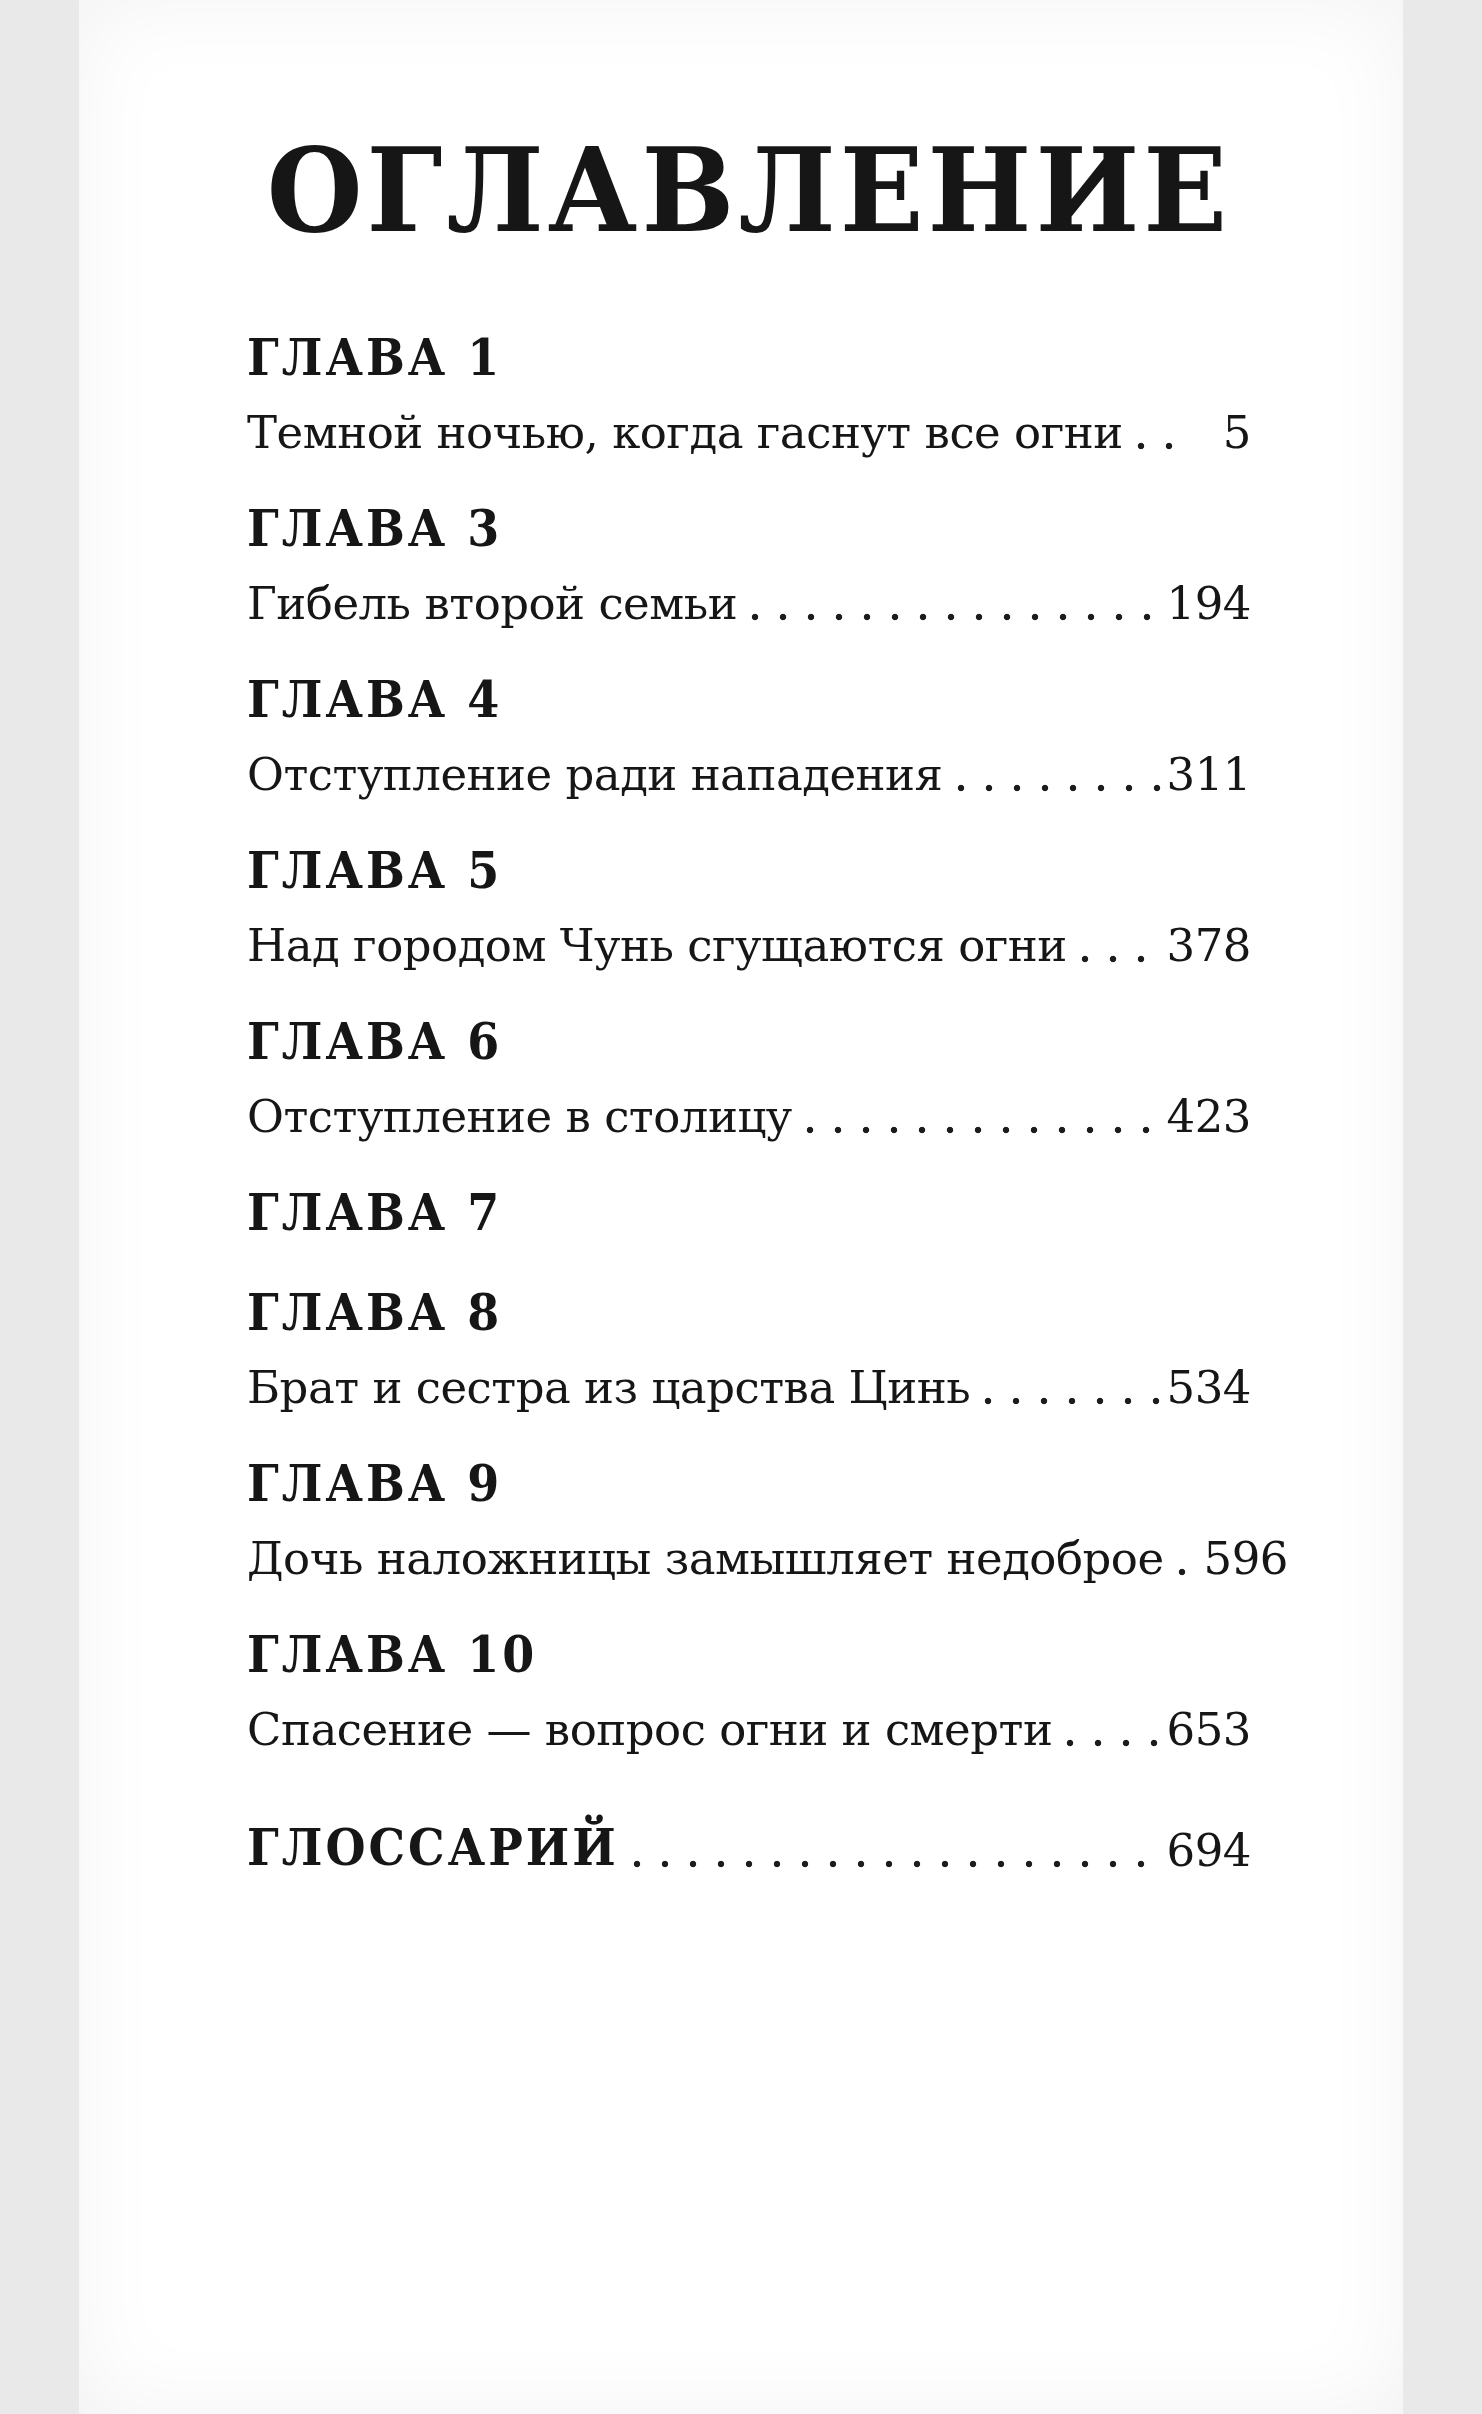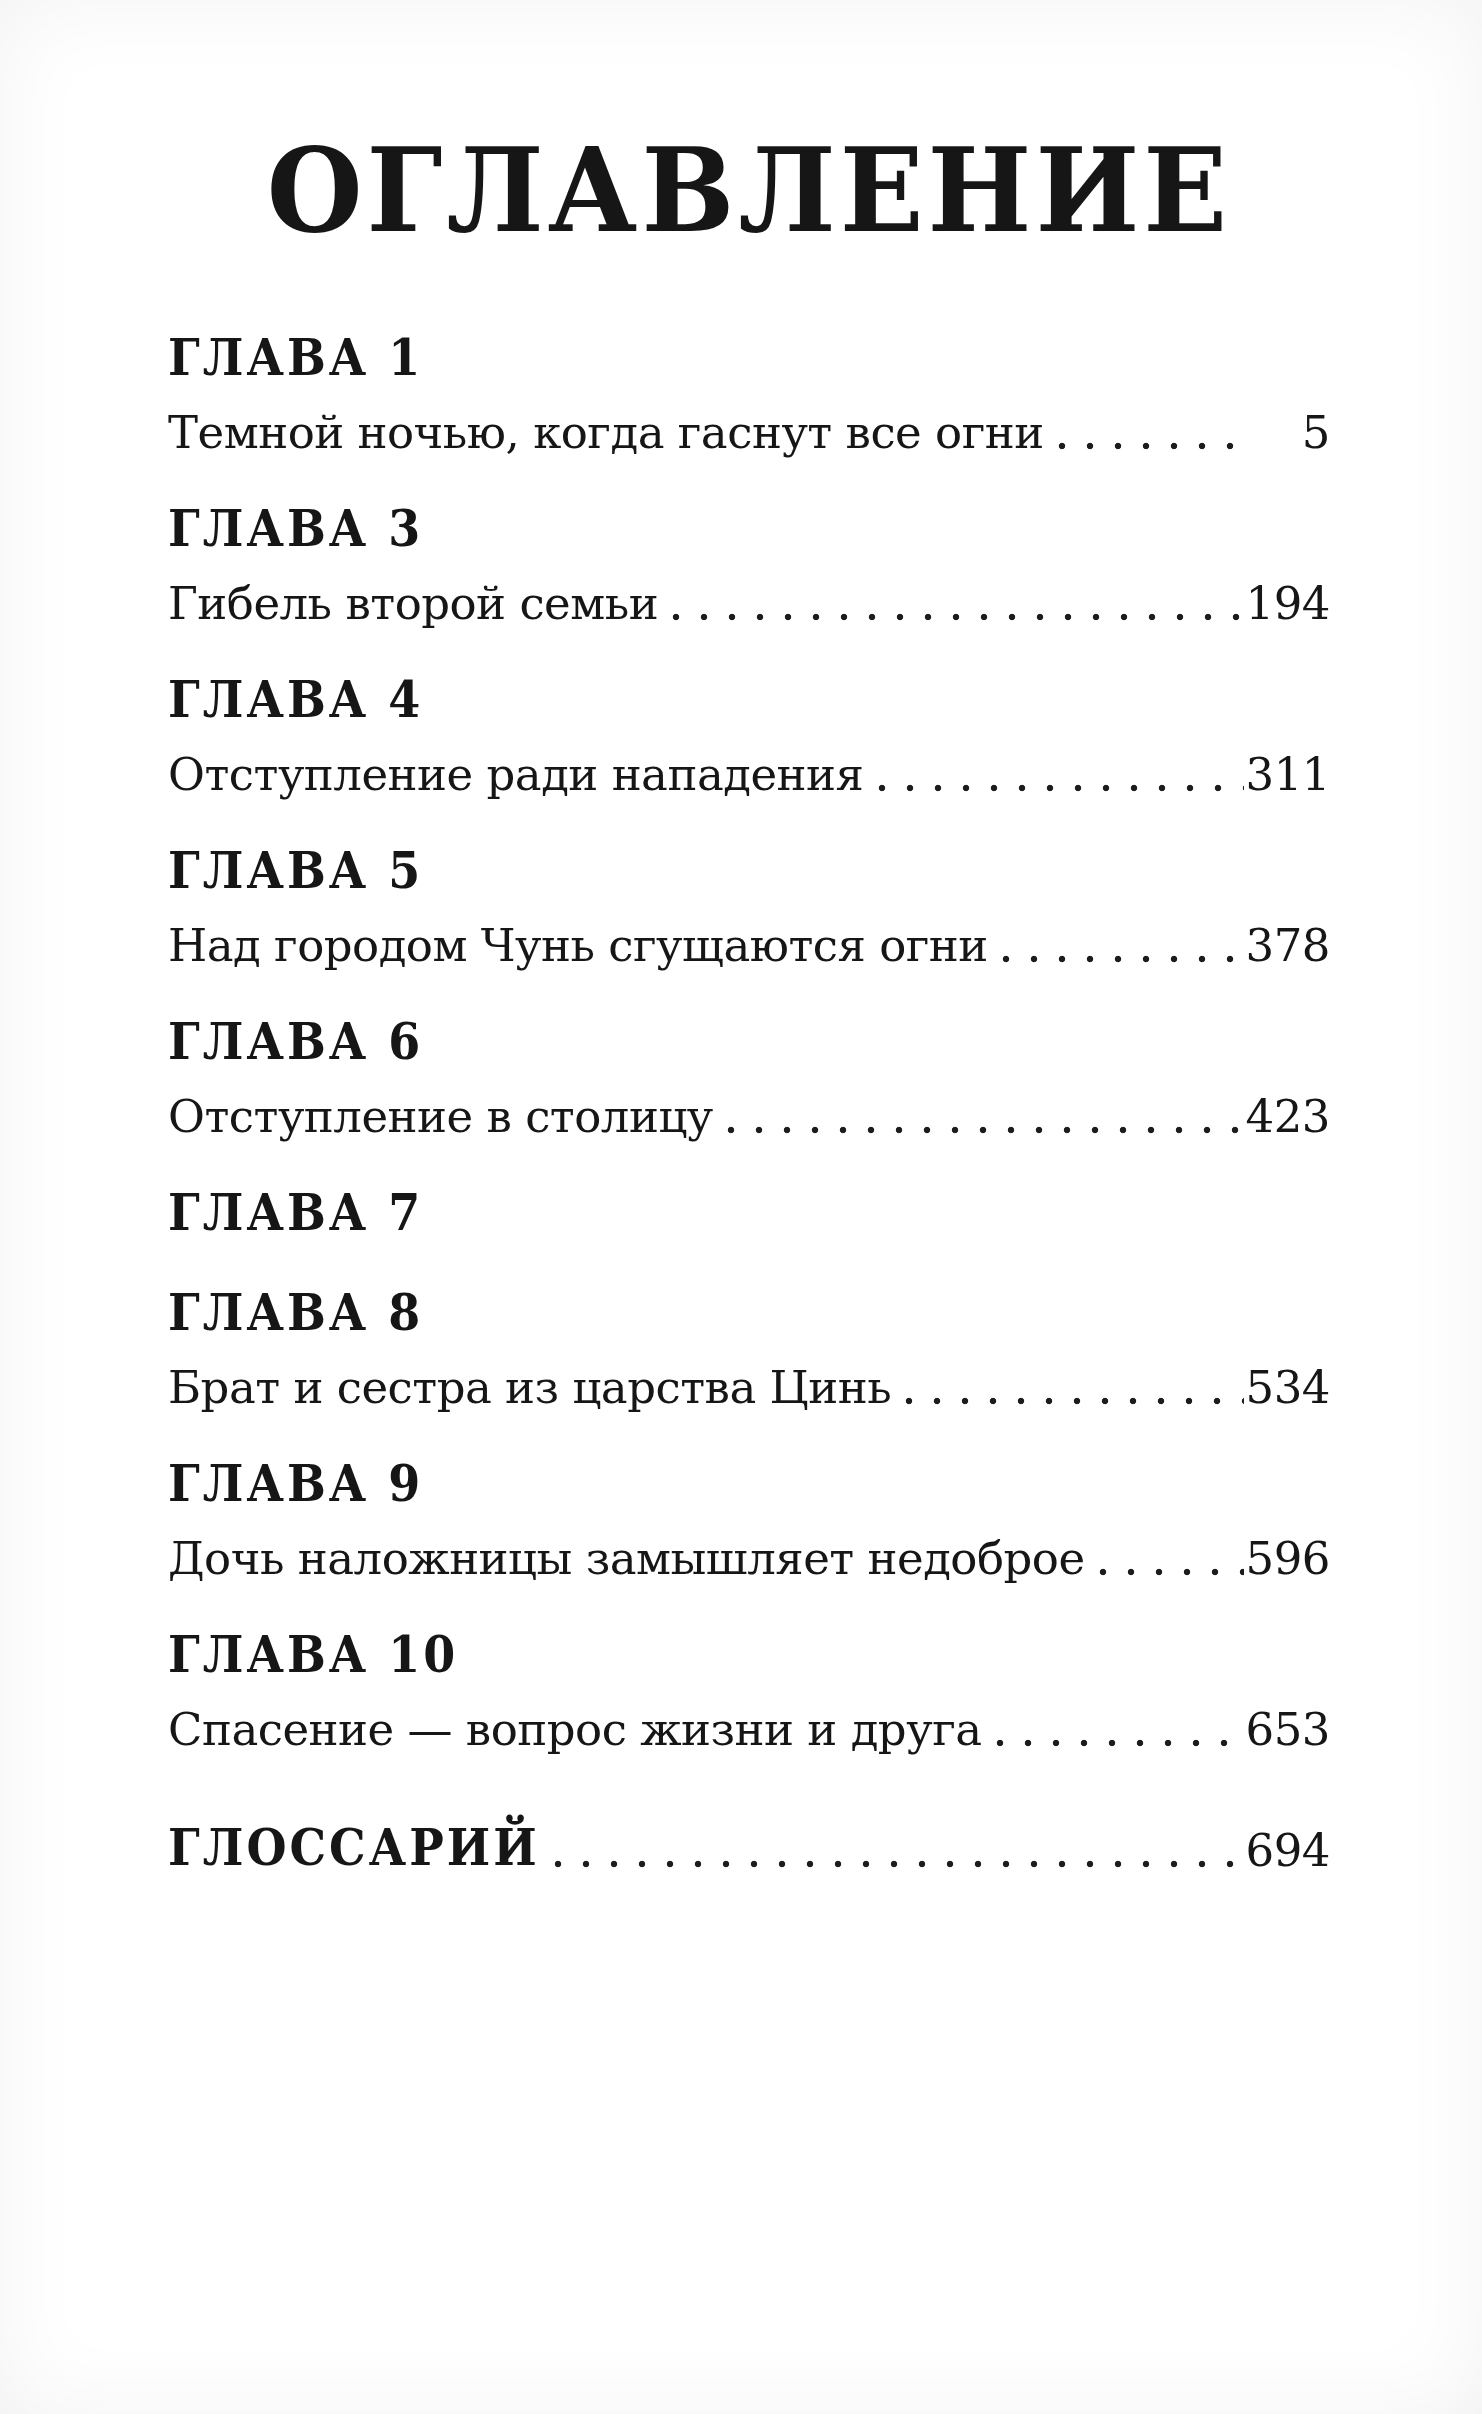--- a/index.html
+++ b/index.html
@@ -3,21 +3,21 @@
 <meta charset="utf-8">
 <style>
   html, body {
     margin: 0;
     padding: 0;
     background: #e9e9e9;
     font-family: "DejaVu Serif", "Liberation Serif", serif;
   }
   .page {
     position: relative;
-    width: 1482px;
+    width: 1324px;
     height: 2414px;
     margin: 0 auto;
     color: #161616;
     background:
       radial-gradient(135% 115% at 50% 45%, #ffffff 58%, #f3f3f3 88%, #e8e8e8 100%);
     box-shadow: inset 0 0 90px rgba(0,0,0,0.05);
     overflow: hidden;
     box-sizing: border-box;
     padding: 128px 152px 0 168px;
   }
@@ -145,21 +145,21 @@
     <div class="line">
       <span class="etitle">Дочь наложницы замышляет недоброе</span>
       <span class="leader"></span>
       <span class="pnum">596</span>
     </div>
   </div>
 
   <div class="entry">
     <div class="chapter">ГЛАВА 10</div>
     <div class="line">
-      <span class="etitle">Спасение — вопрос жизни и друга</span>
+      <span class="etitle">Спасение — вопрос огни и смерти</span>
       <span class="leader"></span>
       <span class="pnum">653</span>
     </div>
   </div>
 
   <div class="line glossary-row">
     <span class="etitle">ГЛОССАРИЙ</span>
     <span class="leader"></span>
     <span class="pnum">694</span>
   </div>

